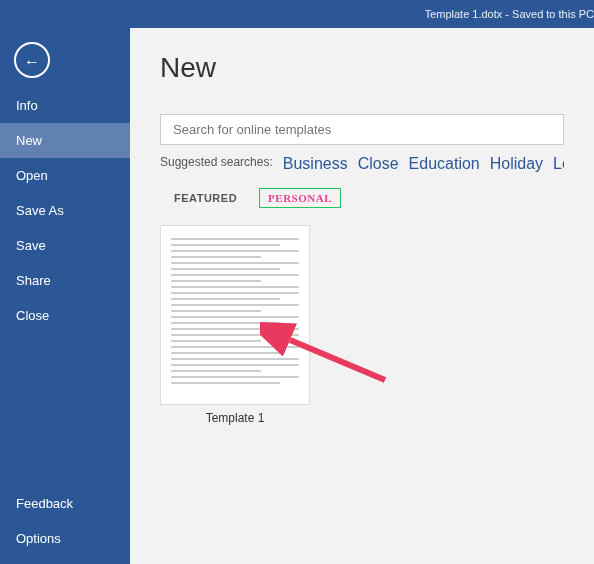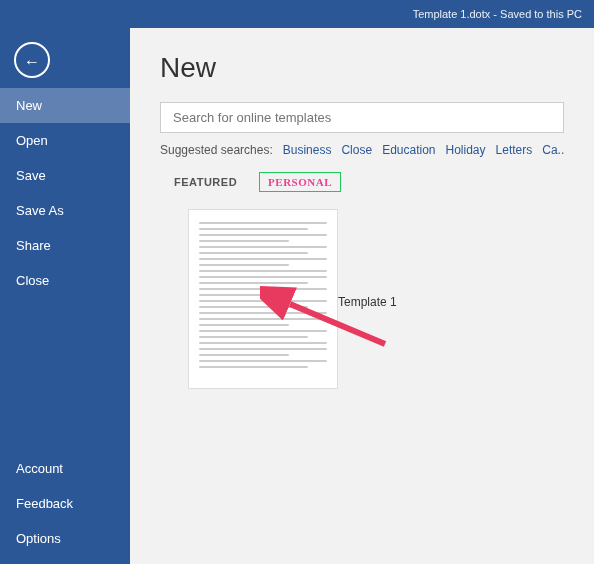--- a/index.html
+++ b/index.html
@@ -16,21 +16,20 @@
     .title-bar {
       position: absolute;
       top: 0;
       left: 0;
       right: 0;
       height: 28px;
       background: #2b5797;
       display: flex;
       align-items: center;
       justify-content: flex-end;
-      padding-right: 12px;
     }
     .title-bar-text {
       color: #ffffff;
       font-size: 11px;
       opacity: 0.9;
     }
 
     
     .sidebar {
       width: 130px;
@@ -105,37 +104,38 @@
     
     .search-bar {
       width: 100%;
       border: 1px solid #ccc;
       background: white;
       padding: 7px 12px;
       font-size: 13px;
       color: #999;
       outline: none;
       margin-bottom: 10px;
+      margin-top: 12px;
     }
 
     
     .suggested-row {
       display: flex;
       gap: 10px;
       margin-bottom: 14px;
       flex-wrap: nowrap;
       overflow: hidden;
     }
     .suggested-label {
       font-size: 12px;
       color: #555;
       flex-shrink: 0;
     }
     .suggested-link {
-      font-size: 12px;
+      font-size: 16px;
       color: #2b5797;
       cursor: pointer;
       flex-shrink: 0;
     }
 
     
     .tabs-row {
       display: flex;
       align-items: center;
       gap: 8px;
@@ -159,25 +159,24 @@
 
     
     .templates-grid {
       display: flex;
       flex-wrap: wrap;
       gap: 16px;
     }
 
     .template-card {
       display: flex;
-      flex-direction: row;
+      flex-direction: column;
       align-items: center;
       cursor: pointer;
       position: relative;
-      margin-left: 28px;
     }
 
     .template-thumb {
       width: 150px;
       height: 180px;
       background: white;
       border: 1px solid #ddd;
       position: relative;
       overflow: hidden;
       display: flex;
@@ -210,45 +209,45 @@
 
 <div class="title-bar">
   <span class="title-bar-text">Template 1.dotx  -  Saved to this PC</span>
 </div>
 
 <div class="sidebar">
   <div class="sidebar-back-btn">
     <span>←</span>
   </div>
 
+  <div class="sidebar-item">
+    <span>Info</span>
+  </div>
   <div class="sidebar-item active">
     <span>New</span>
   </div>
   <div class="sidebar-item">
     <span>Open</span>
   </div>
   <div class="sidebar-item">
+    <span>Save As</span>
+  </div>
+  <div class="sidebar-item">
     <span>Save</span>
   </div>
   <div class="sidebar-item">
-    <span>Save As</span>
-  </div>
-  <div class="sidebar-item">
     <span>Share</span>
   </div>
   <div class="sidebar-item">
     <span>Close</span>
   </div>
 
   <div class="sidebar-spacer"></div>
 
   <div class="sidebar-bottom">
-    <div class="sidebar-item">
-      <span>Account</span>
-    </div>
     <div class="sidebar-item">
       <span>Feedback</span>
     </div>
     <div class="sidebar-item">
       <span>Options</span>
     </div>
   </div>
 </div>
 
 <div class="main-content">

